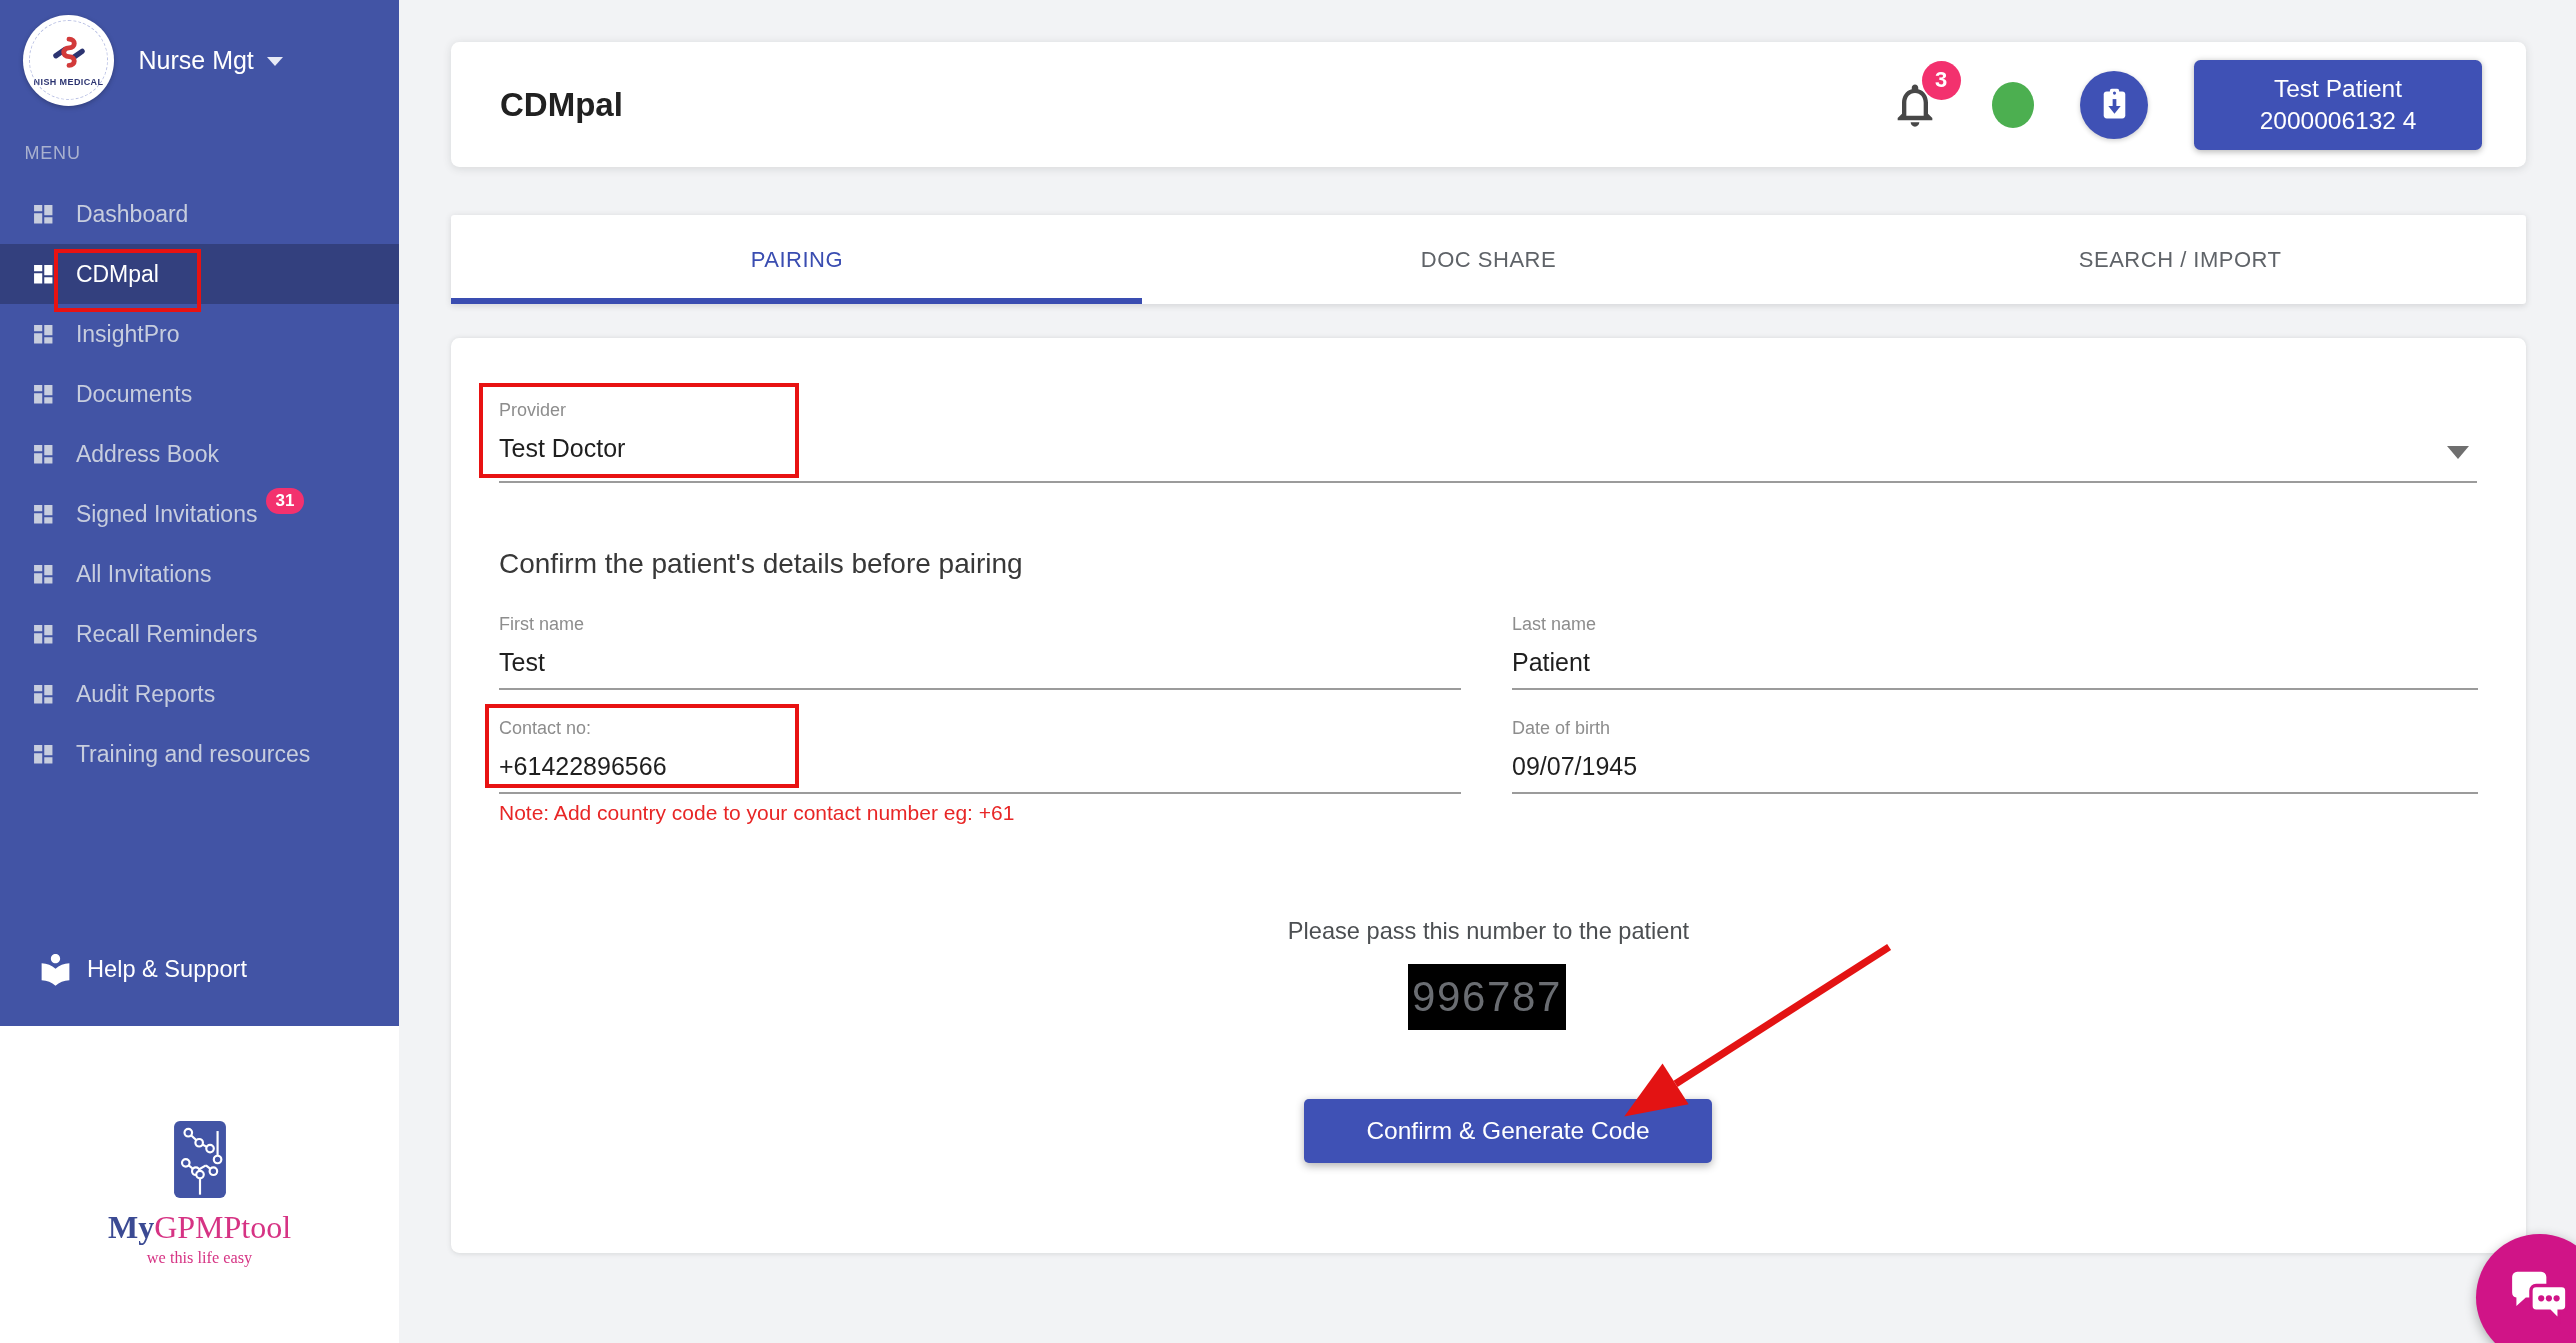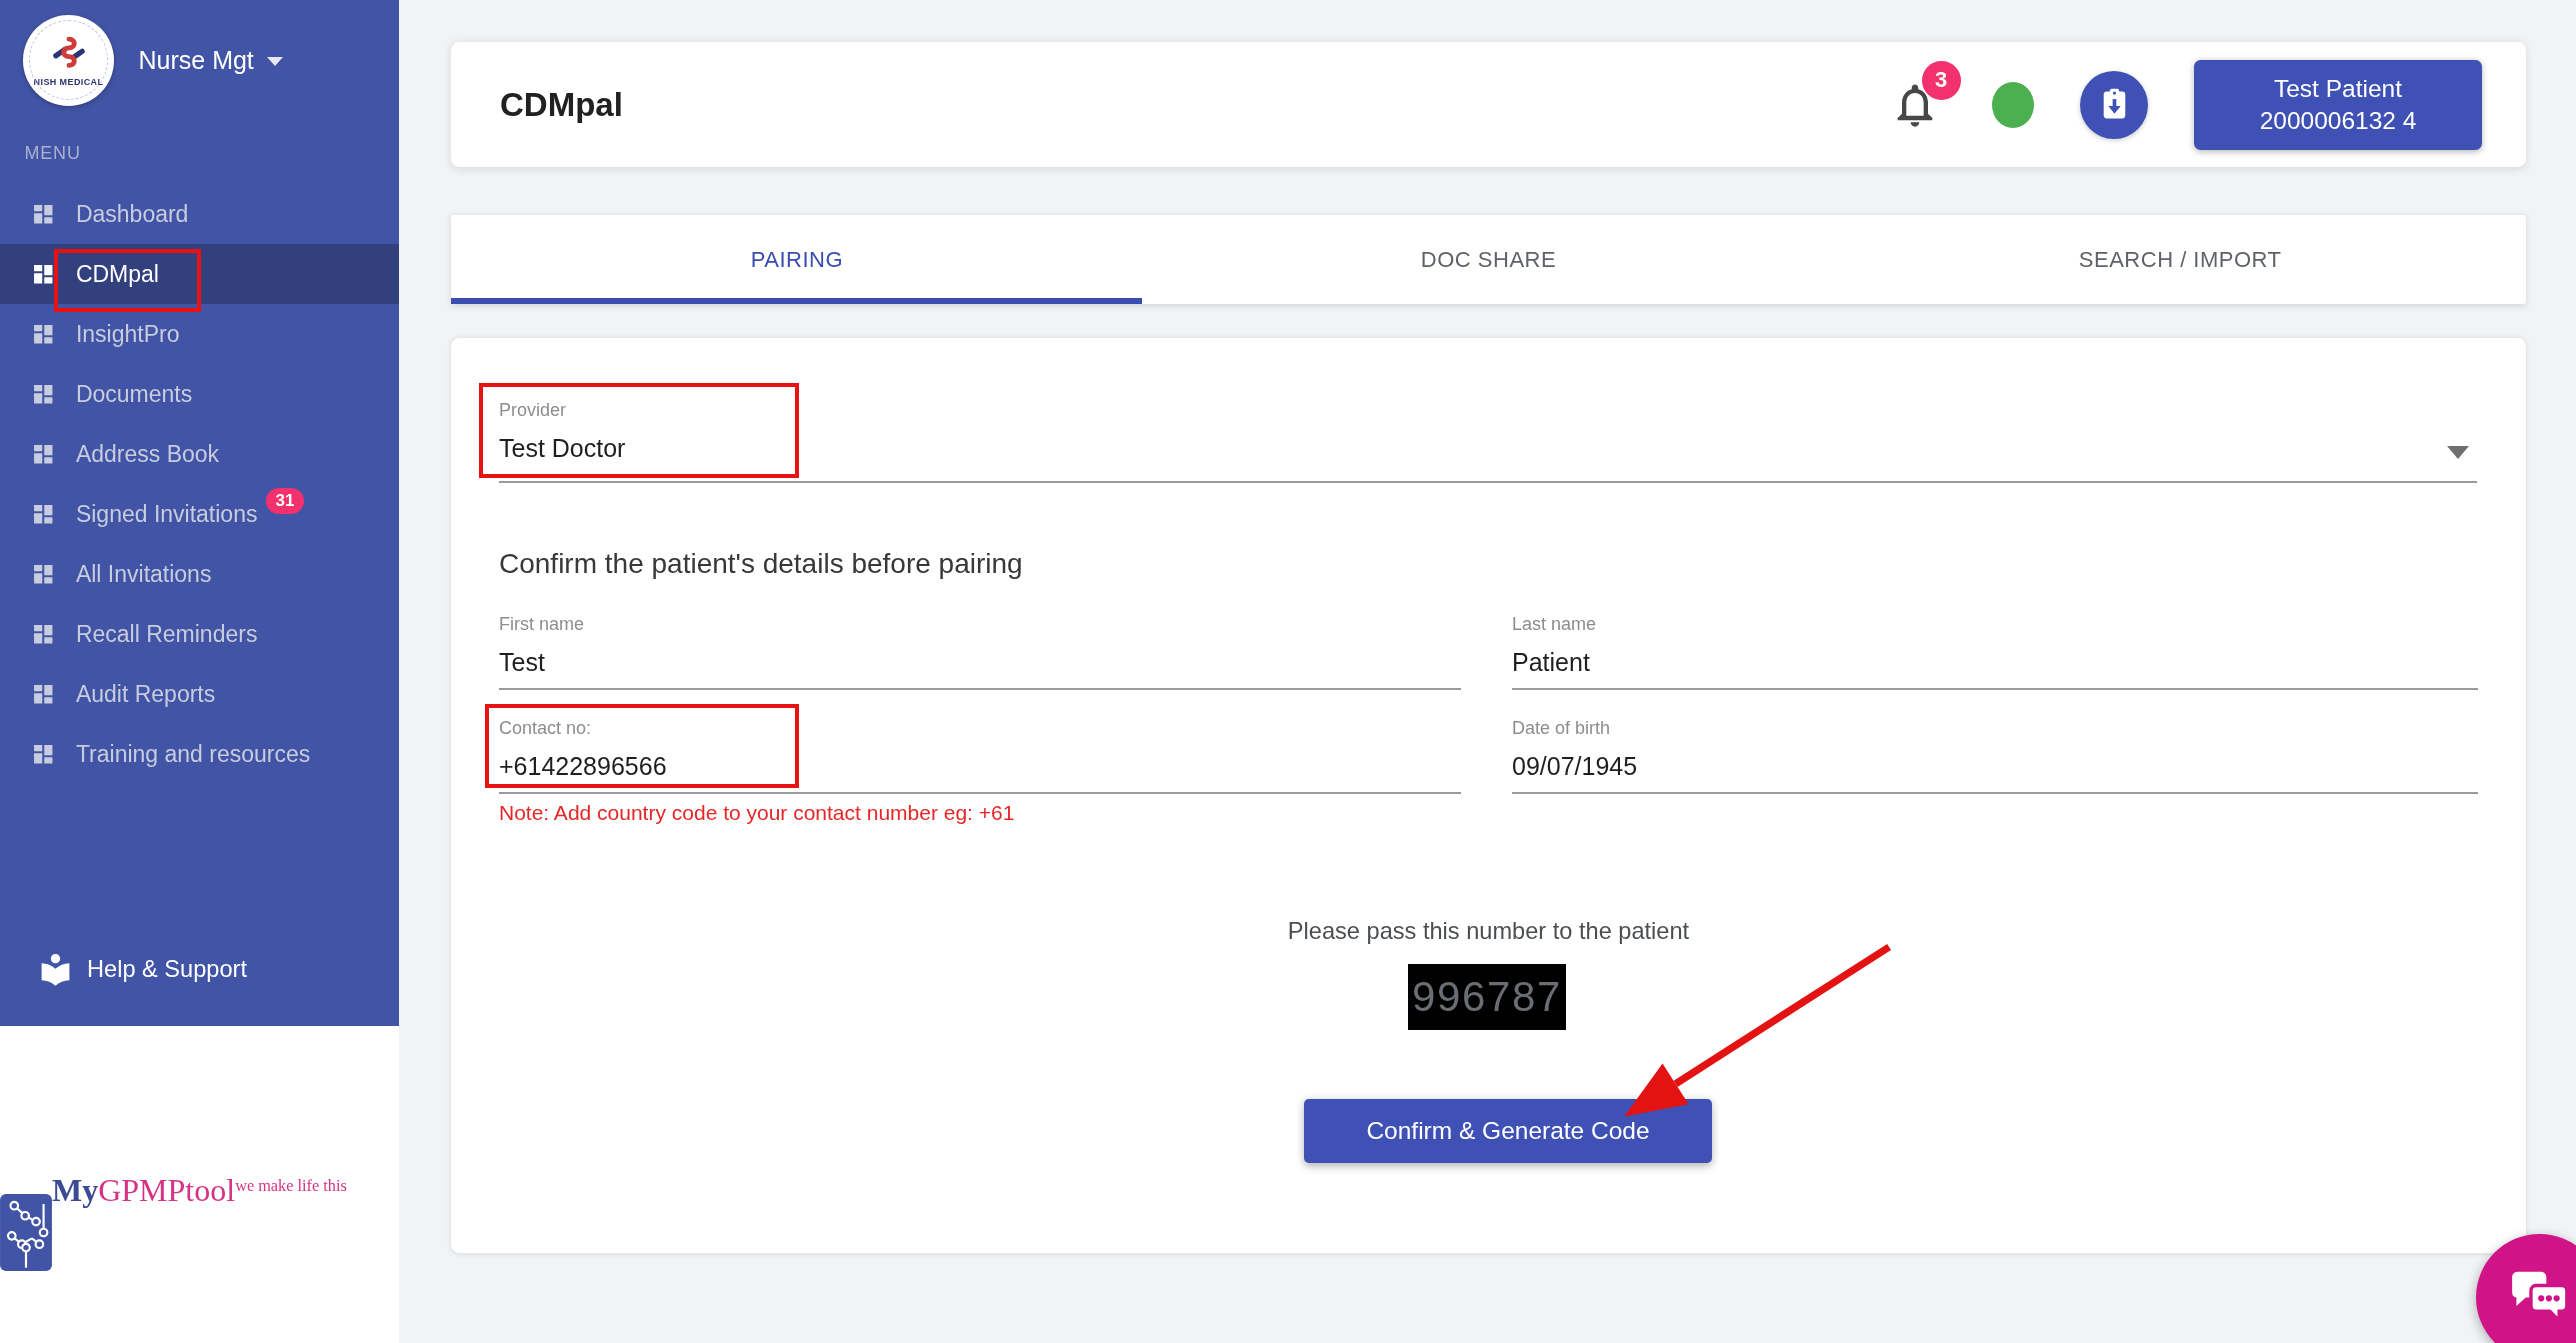--- a/index.html
+++ b/index.html
@@ -23,21 +23,21 @@
   .nav-item.active { background:#33407e; color:#ffffff; }
   .nav-icon { width:24.5px; height:24.5px; flex:0 0 24.5px; display:flex; }
   .nav-icon svg { width:24.5px; height:24.5px; }
   .nav-label { margin-left:20.4px; font-size:23px; white-space:nowrap; }
   .nav-badge { display:inline-block; margin-left:8.2px; transform:translateY(-13px); background:#f3316e; color:#fff; font-size:17px; font-weight:700; padding:3.3px 9.8px; border-radius:814px; }
 
   .help { position:absolute; left:37px; top:951px; display:flex; align-items:center; color:#ffffff; cursor:pointer; }
   .help svg { width:37px; height:37px; }
   .help span { margin-left:13px; font-size:23.6px; font-weight:500; }
 
-  .sidebar-footer { position:absolute; left:0; top:1026px; width:399px; height:318px; background:#ffffff; display:flex; flex-direction:row; align-items:center; }
+  .sidebar-footer { position:absolute; left:0; top:1026px; width:399px; height:318px; background:#ffffff; display:flex; flex-direction:column; align-items:center; }
   .circuit-logo { margin-top:95px; width:52px; height:77px; }
   .wordmark { margin-top:11.4px; font-family:"Liberation Serif", serif; font-size:32px; }
   .wm-my { color:#3b4a93; font-weight:700; }
   .wm-rest { color:#d63384; }
   .tagline { margin-top:1.6px; font-family:"Liberation Serif", serif; font-size:16.3px; color:#d63384; }
 
   
   .header-card { position:absolute; left:451px; top:42px; width:2075px; height:125px; background:#fff; border-radius:8.2px; box-shadow:0 1.6px 8.2px rgba(60,64,67,.14); }
   .page-title { position:absolute; left:49px; top:50%; transform:translateY(-50%); font-size:33px; font-weight:700; color:#212121; }
   .header-actions { position:absolute; right:44px; top:0; height:100%; display:flex; align-items:center; }
@@ -225,21 +225,21 @@
         <circle cx="52" cy="46" r="4.5"></circle>
         <circle cx="14" cy="50" r="4.5"></circle>
         <circle cx="26" cy="60" r="4.5"></circle>
         <circle cx="47" cy="60" r="4.5"></circle>
         <circle cx="31" cy="64" r="4.5"></circle>
       </g>
     </svg>
     <div class="wordmark">
       <span class="wm-my">My</span><span class="wm-rest">GPMPtool</span>
     </div>
-    <div class="tagline">we make life this</div>
+    <div class="tagline">we this life easy</div>
   </div>
 
   <header class="header-card">
     <h1 class="page-title">CDMpal</h1>
     <div class="header-actions">
       <div class="bell-wrap">
         <svg viewBox="0 0 24 24" fill="#474747">
           <path d="M12 22c1.1 0 2-.9 2-2h-4c0 1.1.9 2 2 2zm6-6v-5c0-3.07-1.63-5.64-4.5-6.32V4c0-.83-.67-1.5-1.5-1.5s-1.5.67-1.5 1.5v.68C7.64 5.36 6 7.92 6 11v5l-2 2v1h16v-1l-2-2zm-2 1H8v-6c0-2.48 1.51-4.5 4-4.5s4 2.02 4 4.5v6z"></path>
         </svg>
         <span class="bell-badge">3</span>

